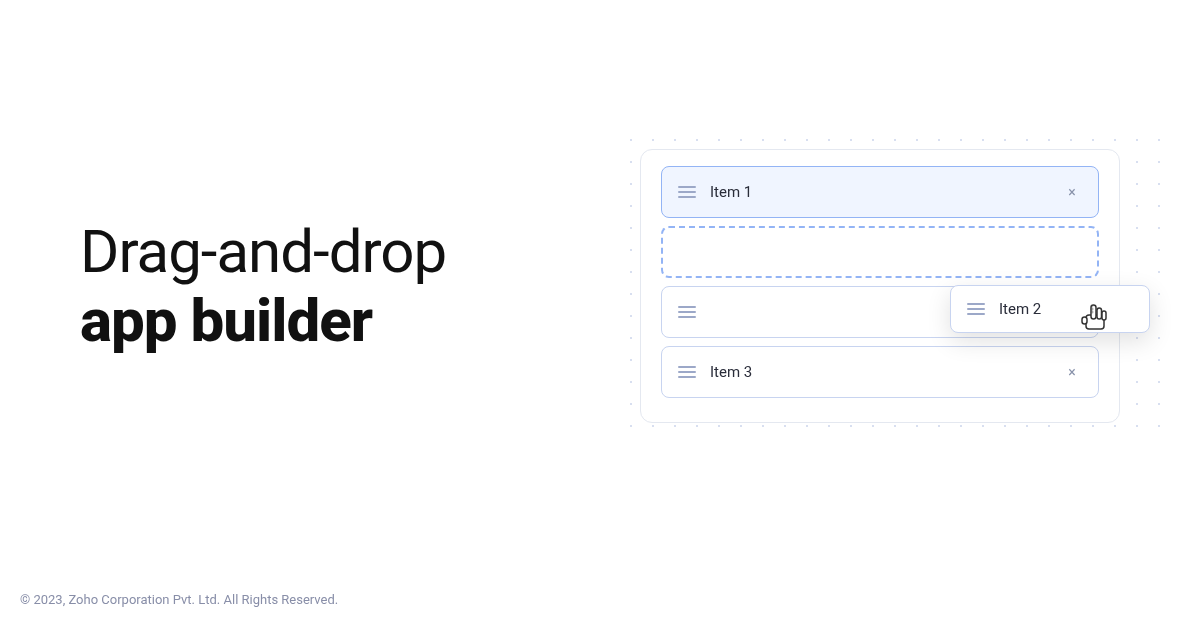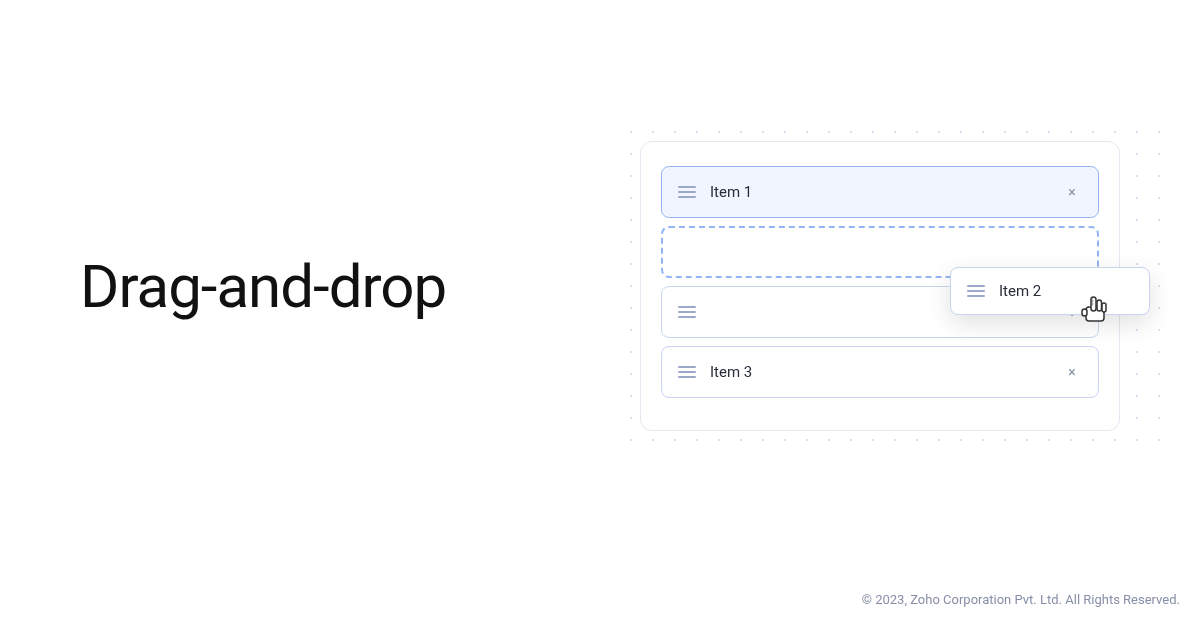--- a/index.html
+++ b/index.html
@@ -143,21 +143,21 @@
       color: #8892aa;
       font-size: 12px;
       cursor: pointer;
       margin-left: auto;
     }
 
     
     .dragged-item {
       position: absolute;
       right: -30px;
-      top: 126px;
+      top: 136px;
       background: #ffffff;
       border: 1.5px solid #c8d4f0;
       border-radius: 8px;
       padding: 14px 16px;
       display: flex;
       align-items: center;
       min-width: 200px;
       box-shadow: 0 8px 24px rgba(0,0,0,0.12);
       z-index: 10;
     }
@@ -171,21 +171,21 @@
     .cursor-icon {
       position: absolute;
       right: 10px;
       top: 150px;
       z-index: 20;
       font-size: 22px;
     }
 
     
     .footer {
-      text-align: right;
+      text-align: left;
       padding: 20px;
       font-size: 13px;
       color: #888ea8;
     }
 
     
     .demo-outer {
       position: relative;
     }
 
@@ -200,32 +200,33 @@
       z-index: 0;
       border-radius: 8px;
     }
 
     .demo-card {
       position: relative;
       z-index: 1;
       background: #ffffff;
       border: 1px solid #e4e8f0;
       border-radius: 12px;
-      padding: 24px 20px;
+      padding: 16px 20px;
     }
   </style>
 </head>
 <body>
 
 <div class="page-wrapper">
   <div class="main-content">
 
     <div class="left-section">
       <h1 class="hero-title">
         <span class="normal-weight">Drag-and-drop</span><br>
+        <span class="bold-weight">app builder</span>
       </h1>
     </div>
 
     <div class="right-section demo-outer">
       <div class="demo-dots-bg"></div>
       <div class="demo-card">
         <div class="items-list">
 
           <div class="list-item item-1">
             <div class="drag-handle">

